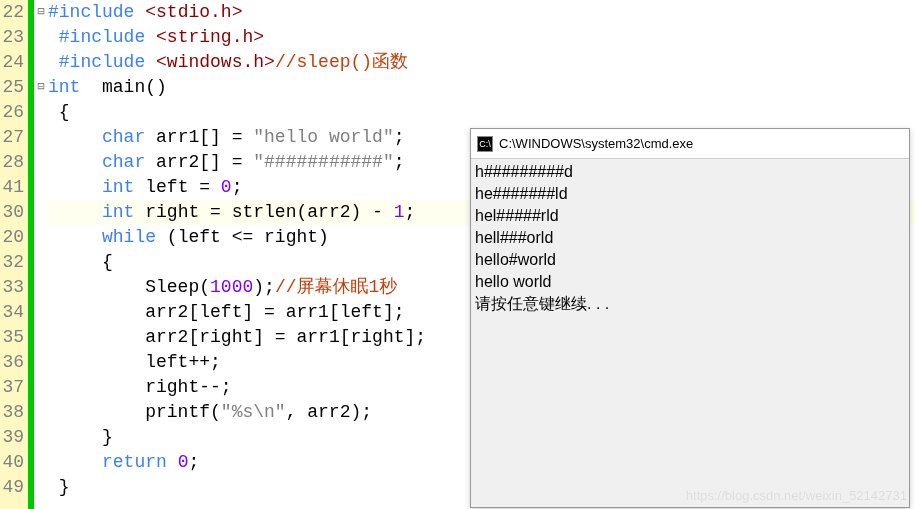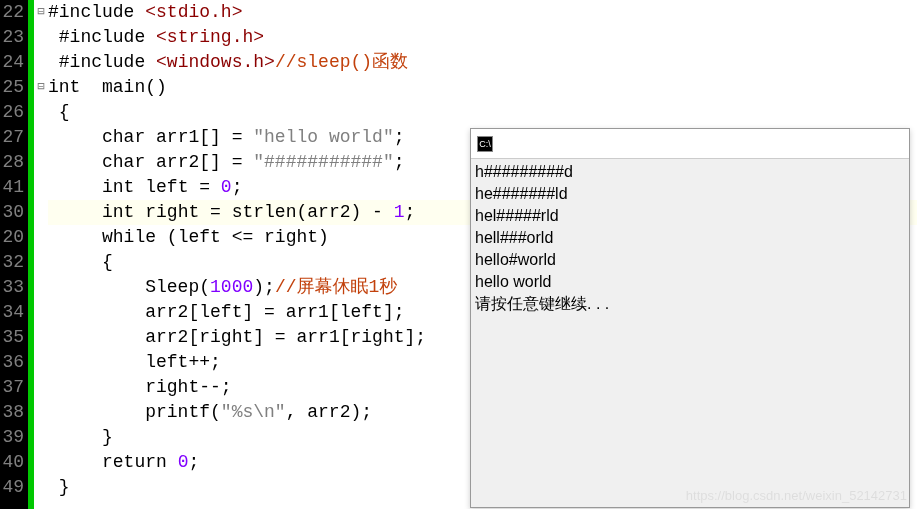--- a/index.html
+++ b/index.html
@@ -10,21 +10,21 @@
       width: 917px;
       height: 509px;
       position: relative;
       overflow: hidden;
     }
     .editor {
       display: flex;
       height: 100%;
     }
     .gutter {
-      background: #000000;
+      background: #fef9c3;
       color: #808080;
       text-align: right;
       padding-right: 4px;
       user-select: none;
       line-height: 25px;
       font-size: 18px;
       width: 28px;
     }
     .gutter div { height: 25px; }
     .green-bar {
@@ -41,21 +41,21 @@
     }
     .fold-col div { height: 25px; }
     .code {
       flex: 1;
       line-height: 25px;
       white-space: pre;
       font-size: 18px;
       color: #000;
     }
     .code .line { height: 25px; }
-    .kw-blue { color: #000000; }
+    .kw-blue { color: #3b82f6; }
     .str-gray { color: #808080; }
     .angle-red { color: #8b0000; }
     .angle-content { color: #8b0000; margin-top: 14px; }
     .comment-green { color: #c2410c; }
     .kw-purple { color: #8000ff; }
     .paren { color: #000; }
     .hl-line {
       background: #fffff0;
     }
     .cmd-window {
@@ -155,20 +155,21 @@
       <div></div>
       <div></div>
       <div></div>
     </div>
   <div class="code" id="code"><div class="line"><span class="kw-blue">#include </span><span class="angle-red">&lt;</span><span class="angle-content">stdio.h</span><span class="angle-red">&gt;</span></div><div class="line"><span class="kw-blue"> #include </span><span class="angle-red">&lt;</span><span class="angle-content">string.h</span><span class="angle-red">&gt;</span></div><div class="line"><span class="kw-blue"> #include </span><span class="angle-red">&lt;</span><span class="angle-content">windows.h</span><span class="angle-red">&gt;</span><span class="comment-green">//sleep()函数</span></div><div class="line"><span class="kw-blue">int</span><span>  main</span><span class="paren">()</span></div><div class="line"><span> {</span></div><div class="line"><span>     </span><span class="kw-blue">char</span><span> arr1</span><span>[] = </span><span class="str-gray">"hello world"</span><span>;</span></div><div class="line"><span>     </span><span class="kw-blue">char</span><span> arr2</span><span>[] = </span><span class="str-gray">"###########"</span><span>;</span></div><div class="line"><span>     </span><span class="kw-blue">int</span><span> left </span><span>= </span><span class="kw-purple">0</span><span>;</span></div><div class="line hl-line"><span>     </span><span class="kw-blue">int</span><span> right </span><span>= </span><span>strlen</span><span>(</span><span>arr2</span><span>) - </span><span class="kw-purple">1</span><span>;</span></div><div class="line"><span>     </span><span class="kw-blue">while</span><span> (</span><span>left </span><span>&lt;= </span><span>right</span><span>)</span></div><div class="line"><span>     {</span></div><div class="line"><span>         Sleep</span><span>(</span><span class="kw-purple">1000</span><span>);</span><span class="comment-green">//屏幕休眠1秒</span></div><div class="line"><span>         arr2</span><span>[</span><span>left</span><span>] = </span><span>arr1</span><span>[</span><span>left</span><span>];</span></div><div class="line"><span>         arr2</span><span>[</span><span>right</span><span>] = </span><span>arr1</span><span>[</span><span>right</span><span>];</span></div><div class="line"><span>         left</span><span>++;</span></div><div class="line"><span>         right</span><span>--;</span></div><div class="line"><span>         printf</span><span>(</span><span class="str-gray">"%s\n"</span><span>, </span><span>arr2</span><span>);</span></div><div class="line"><span>     }</span></div><div class="line"><span>     </span><span class="kw-blue">return</span><span> </span><span class="kw-purple">0</span><span>;</span></div><div class="line"><span> }</span></div></div>
 </div>
 
 <div class="cmd-window">
   <div class="cmd-titlebar">
     <div class="cmd-icon">C:\</div>
+    <span>C:\WINDOWS\system32\cmd.exe</span>
   </div>
   <div class="cmd-body" id="cmdbody">h#########d
 he#######ld
 hel#####rld
 hell###orld
 hello#world
 hello world
 请按任意键继续. . .</div>
 </div>
 

